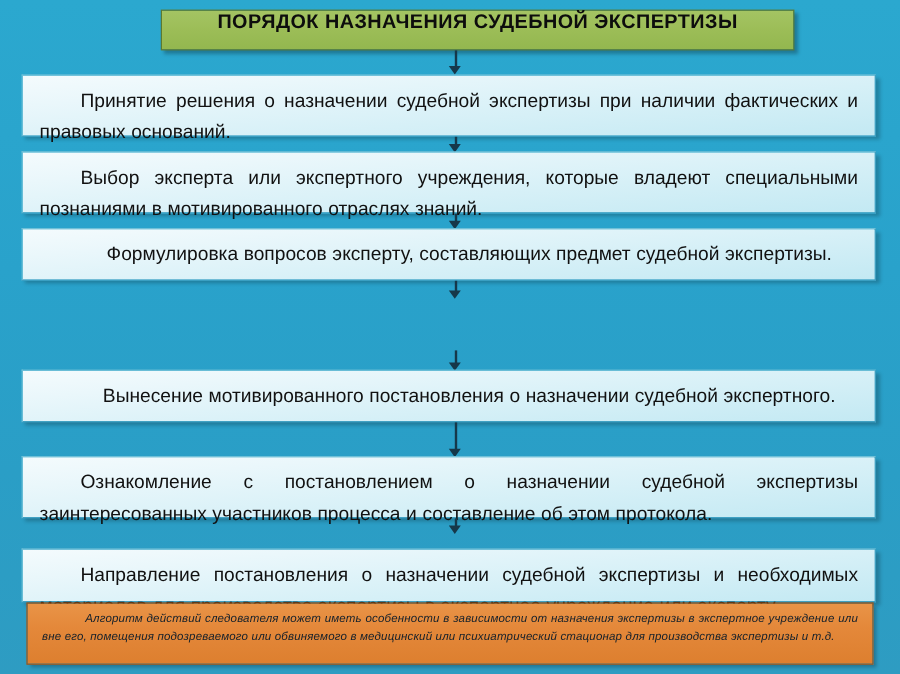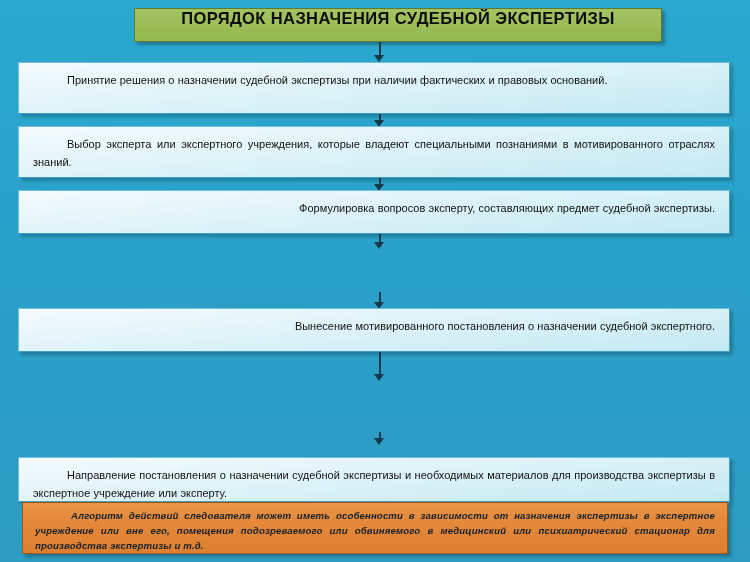--- a/index.html
+++ b/index.html
@@ -49,30 +49,30 @@
     box-sizing: border-box;
     background: linear-gradient(175deg, #f4fbfd 0%, #eaf7fb 22%, #d6f0f7 62%, #c3e9f3 100%);
     border: 1px solid #3f9fc0;
     border-top-color: #6fc0d8;
     border-left-color: #6fc0d8;
     box-shadow: 3px 3px 3px rgba(0,0,0,0.22);
     padding: 9px 14px 9px 14px;
   }
   .step-text {
     display: block;
-    font-size: 11px;
+    font-size: 16px;
     line-height: 1.62;
     color: #111111;
     text-align: justify;
     text-indent: 34px;
     text-justify: inter-word;
     word-spacing: 0.2px;
   }
   .step.single .step-text {
-    text-align: right;
+    text-align: center;
     text-indent: 34px;
   }
 
   
   .s0 { top: 62px;  height: 52px; }
   .s1 { top: 126px; height: 52px; }
   .s2 { top: 190px; height: 44px; }
   .s3 { top: 248px; height: 44px; }
   .s4 { top: 308px; height: 44px; }
   .s5 { top: 380px; height: 52px; }
@@ -127,21 +127,21 @@
     background: linear-gradient(180deg, #e99447 0%, #e4883a 40%, #dd7f2f 100%);
     border: 1px solid #9c5417;
     box-shadow: 3px 3px 3px rgba(0,0,0,0.25);
     padding: 6px 12px 4px 12px;
   }
   .note-text {
     display: block;
     font-size: 9.6px;
     line-height: 1.55;
     font-style: italic;
-    font-weight: bold;
+    font-weight: normal;
     color: #14202b;
     text-align: justify;
     text-indent: 36px;
     letter-spacing: 0.15px;
   }
 </style>
 </head>
 <body>
 
 <div id="diagram">
@@ -190,20 +190,23 @@
 
   <div class="step s4 single">
     <span class="step-text">Вынесение мотивированного постановления о назначении судебной экспертного.</span>
   </div>
 
   <div class="arrow a5">
     <div class="shaft"></div>
     <div class="head"></div>
   </div>
 
+  <div class="step s5">
+    <span class="step-text">Ознакомление с постановлением о назначении судебной экспертизы заинтересованных участников процесса и составление об этом протокола.</span>
+  </div>
 
   <div class="arrow a6">
     <div class="shaft"></div>
     <div class="head"></div>
   </div>
 
   <div class="step s6">
     <span class="step-text">Направление постановления о назначении судебной экспертизы и необходимых материалов для производства экспертизы в экспертное учреждение или эксперту.</span>
   </div>
 

